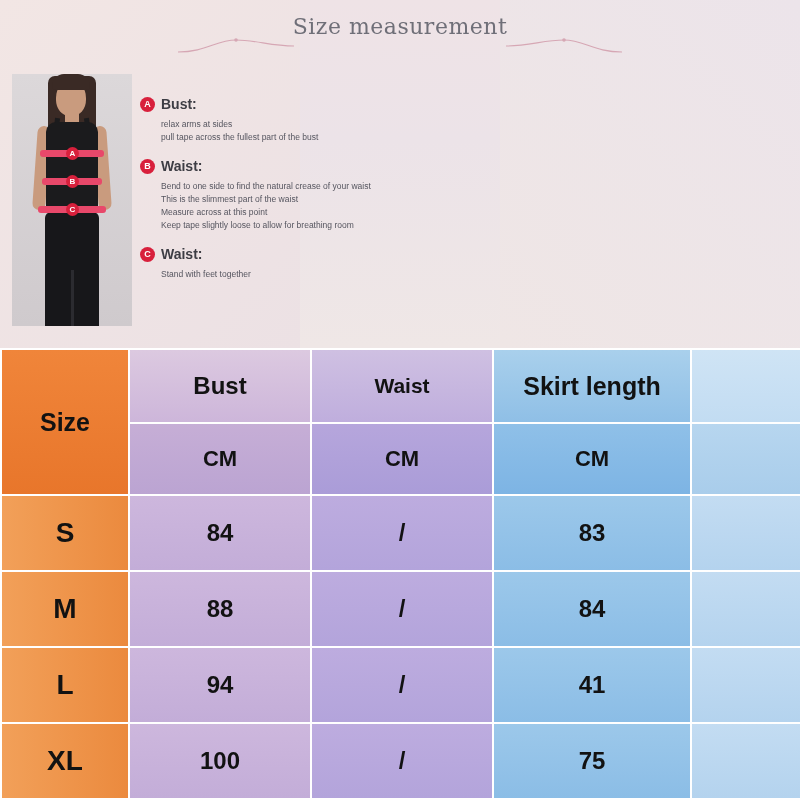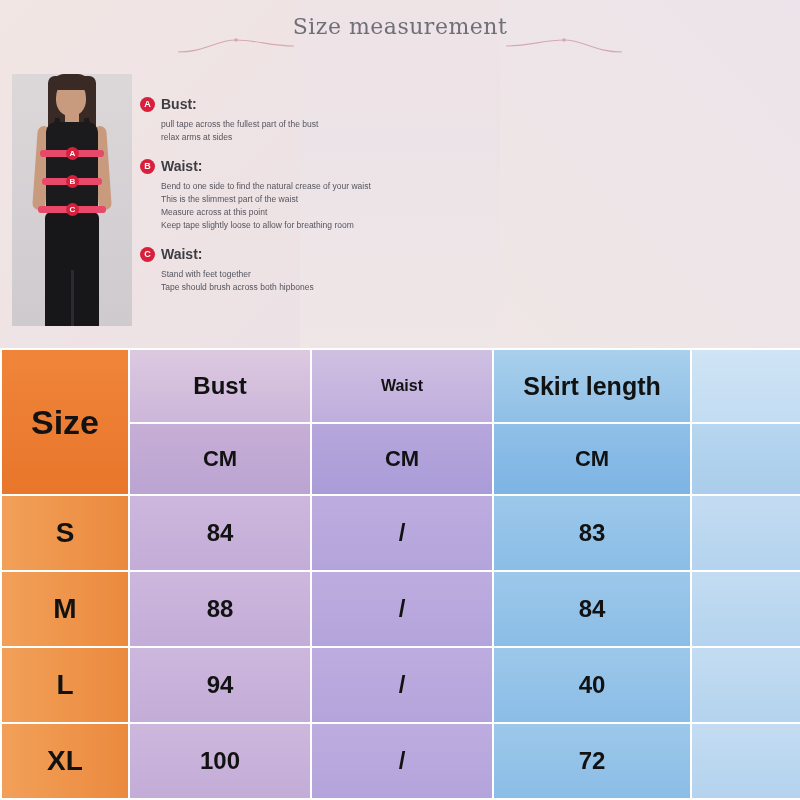--- a/index.html
+++ b/index.html
@@ -240,42 +240,42 @@
   }
   .col-size  { width: 128px; }
   .col-bust  { width: 182px; }
   .col-waist { width: 182px; }
   .col-skirt { width: 198px; }
   .col-last  { width: 110px; }
 
   .c-size-head {
     background: linear-gradient(180deg, #f0853a 0%, #e8762b 100%);
     color: #d81212;
-    font-size: 34px;
+    font-size: 25px;
   }
   .c-size {
     background: linear-gradient(90deg, #f2a059 0%, #eb8a3e 100%);
     font-size: 28px;
     color: #111;
   }
   .c-bust-head {
     background: linear-gradient(180deg, #dcc9e0 0%, #cdb6da 100%);
     font-size: 24px;
   }
   .c-bust-cm {
     background: linear-gradient(180deg, #c6aed6 0%, #bba4d2 100%);
     font-size: 22px;
   }
   .c-bust {
     background: linear-gradient(180deg, #cdb7dd 0%, #c3add8 100%);
     font-size: 24px;
   }
   .c-waist-head {
     background: linear-gradient(180deg, #cfc0e2 0%, #bfaedd 100%);
-    font-size: 16px;
+    font-size: 21px;
   }
   .c-waist-cm {
     background: linear-gradient(180deg, #b6a6dc 0%, #aa9cd8 100%);
     font-size: 22px;
   }
   .c-waist {
     background: linear-gradient(180deg, #bdacdf 0%, #b3a4db 100%);
     font-size: 24px;
   }
   .c-skirt-head {
@@ -344,42 +344,41 @@
       <div class="tape-badge c">C</div>
     </div>
 
     <div class="measure-list">
 
       <div class="m-group">
         <div class="m-head">
           <div class="m-badge">A</div>
           <div class="m-title">Bust:</div>
         </div>
+        <div class="m-line">relax arms at sides</div>
         <div class="m-line">pull tape across the fullest part of the bust</div>
-        <div class="m-line">relax arms at sides</div>
       </div>
 
       <div class="m-group">
         <div class="m-head">
           <div class="m-badge">B</div>
           <div class="m-title">Waist:</div>
         </div>
         <div class="m-line">Bend  to one side to find the natural crease of your waist</div>
         <div class="m-line">This is the slimmest part of the waist</div>
         <div class="m-line">Measure across at this point</div>
         <div class="m-line">Keep tape slightly loose to allow for breathing room</div>
       </div>
 
       <div class="m-group">
         <div class="m-head">
           <div class="m-badge">C</div>
           <div class="m-title">Waist:</div>
         </div>
         <div class="m-line">Stand with feet together</div>
-        <div class="m-line">Tape should brush across both hipbones</div>
       </div>
 
     </div>
   </div>
 
   <table class="size-table">
     <colgroup>
       <col class="col-size">
       <col class="col-bust">
       <col class="col-waist">
@@ -412,26 +411,26 @@
         <td class="c-size">M</td>
         <td class="c-bust">88</td>
         <td class="c-waist">/</td>
         <td class="c-skirt">84</td>
         <td class="c-last-c"></td>
       </tr>
       <tr class="row-d">
         <td class="c-size">L</td>
         <td class="c-bust">94</td>
         <td class="c-waist">/</td>
-        <td class="c-skirt">40</td>
+        <td class="c-skirt">41</td>
         <td class="c-last-c"></td>
       </tr>
       <tr class="row-d">
         <td class="c-size">XL</td>
         <td class="c-bust">100</td>
         <td class="c-waist">/</td>
-        <td class="c-skirt">72</td>
+        <td class="c-skirt">75</td>
         <td class="c-last-c"></td>
       </tr>
     </tbody>
   </table>
 
 </div>
 
 </body></html>

